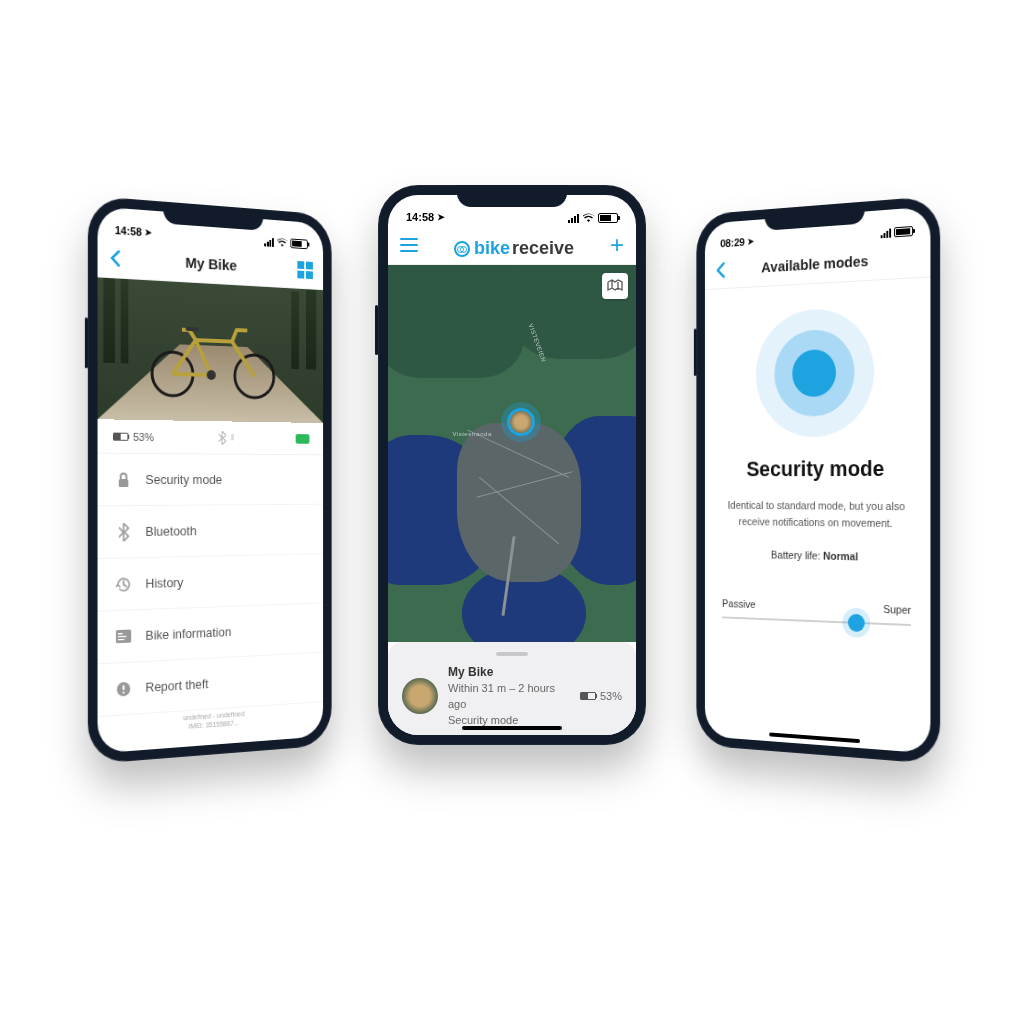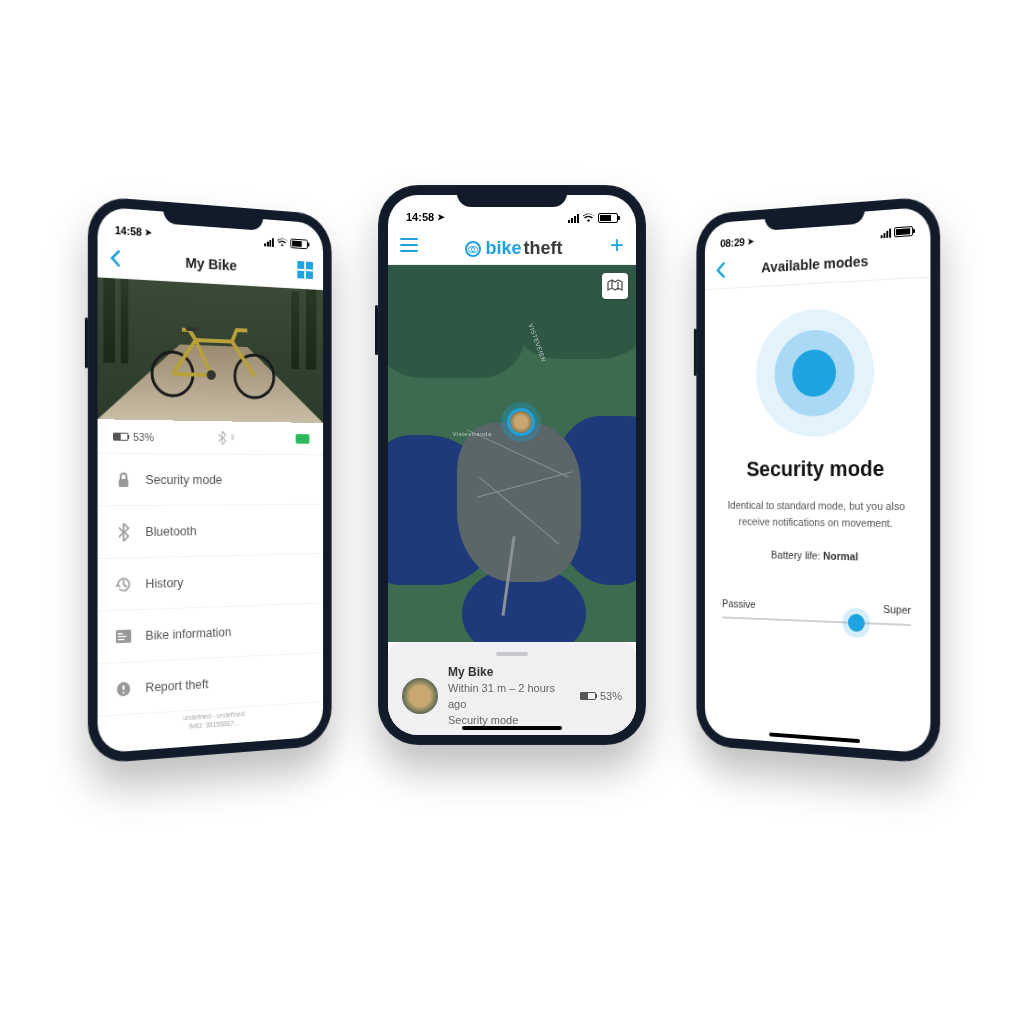--- a/index.html
+++ b/index.html
@@ -294,21 +294,21 @@
 
       <div class="navbar">
         <span class="hamburger">
             <i></i>
             <i></i>
             <i></i>
           </span>
         <span class="brand">
           <span class="brand-icon"></span>
           <span class="accent">bike</span>
-            <span>theft</span>
+            <span>receive</span>
         </span>
         <span class="plus">+</span>
       </div>
 
       <div class="map">
         <div class="land" style="inset:0;"></div>
         <div class="water" style="left:-10%;top:45%;width:55%;height:40%;border-radius:40% 60% 50% 30%;"></div>
         <div class="water" style="right:-10%;top:40%;width:45%;height:45%;border-radius:50% 30% 40% 60%;"></div>
         <div class="water" style="left:30%;bottom:-5%;width:50%;height:25%;border-radius:50%;"></div>
         <div class="land" style="left:-5%;top:-5%;width:60%;height:35%;background:#2f5844;border-radius:30%;"></div>

